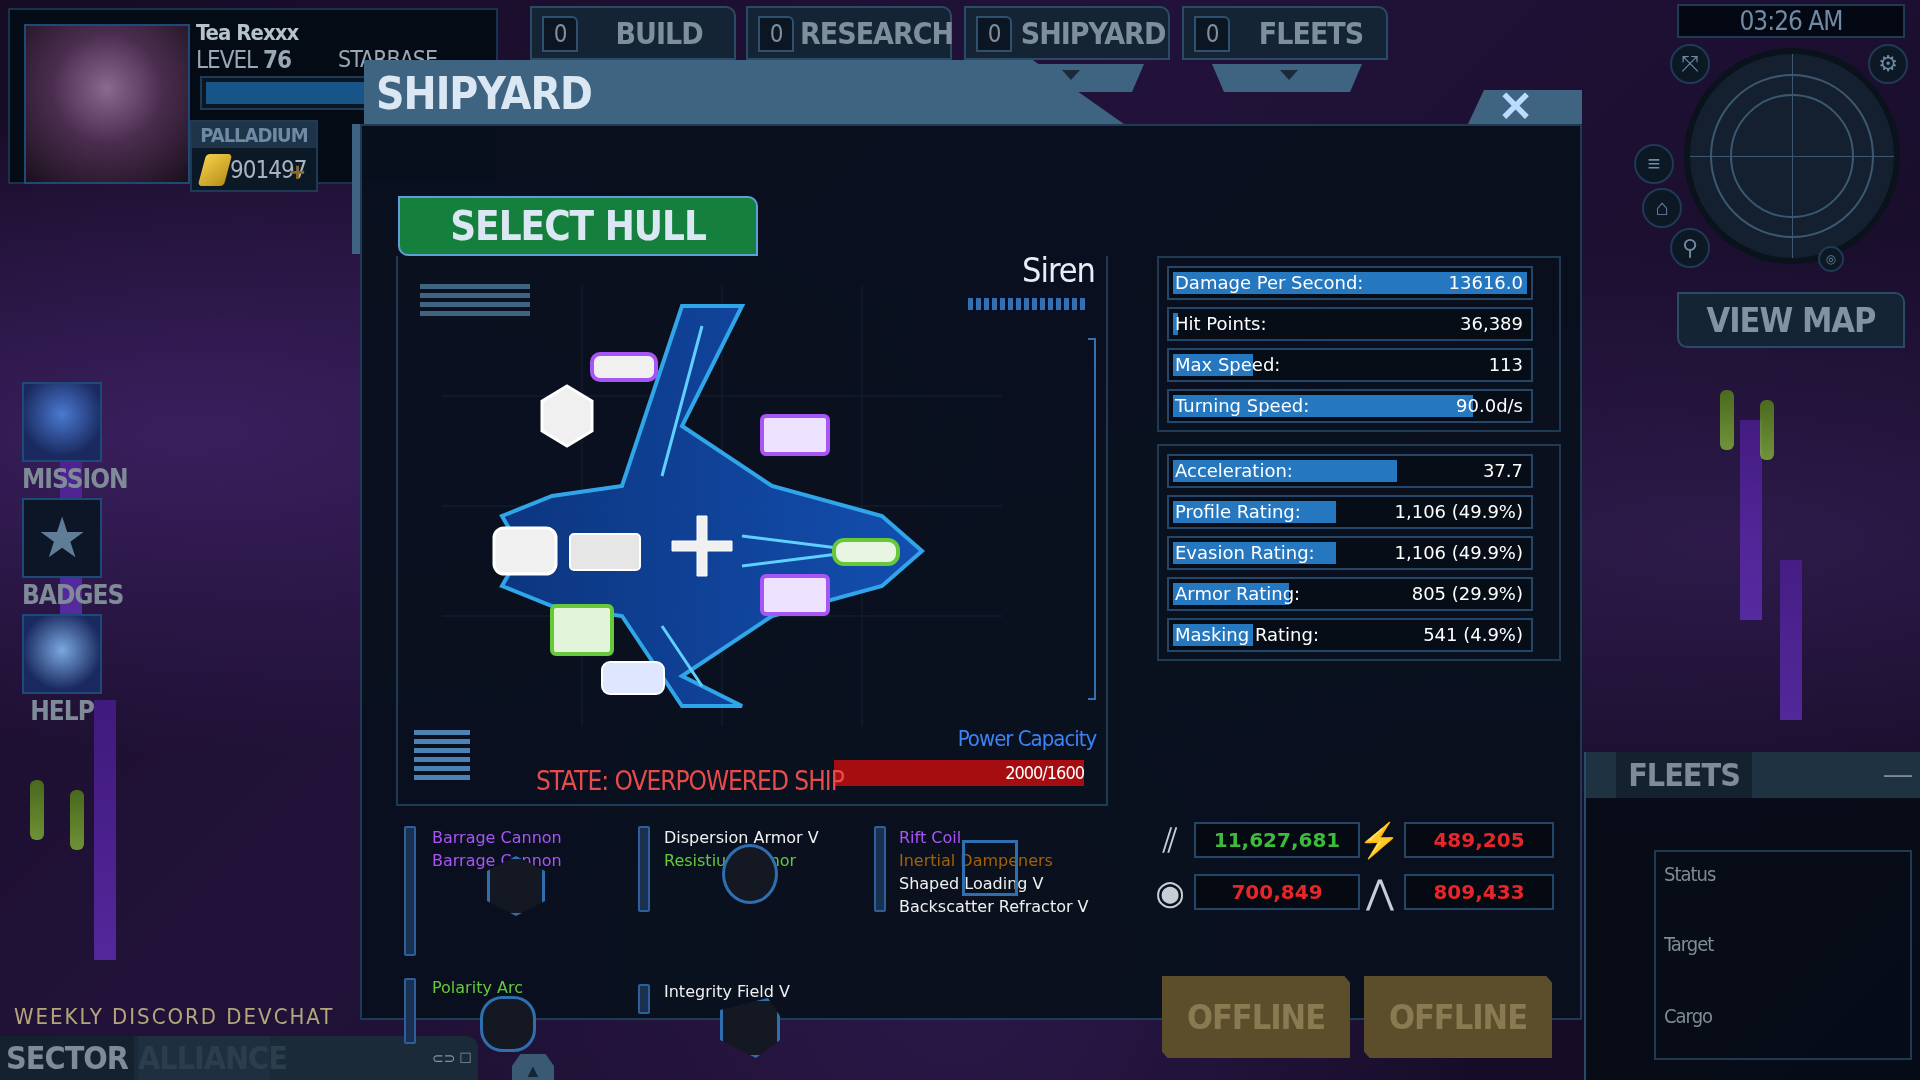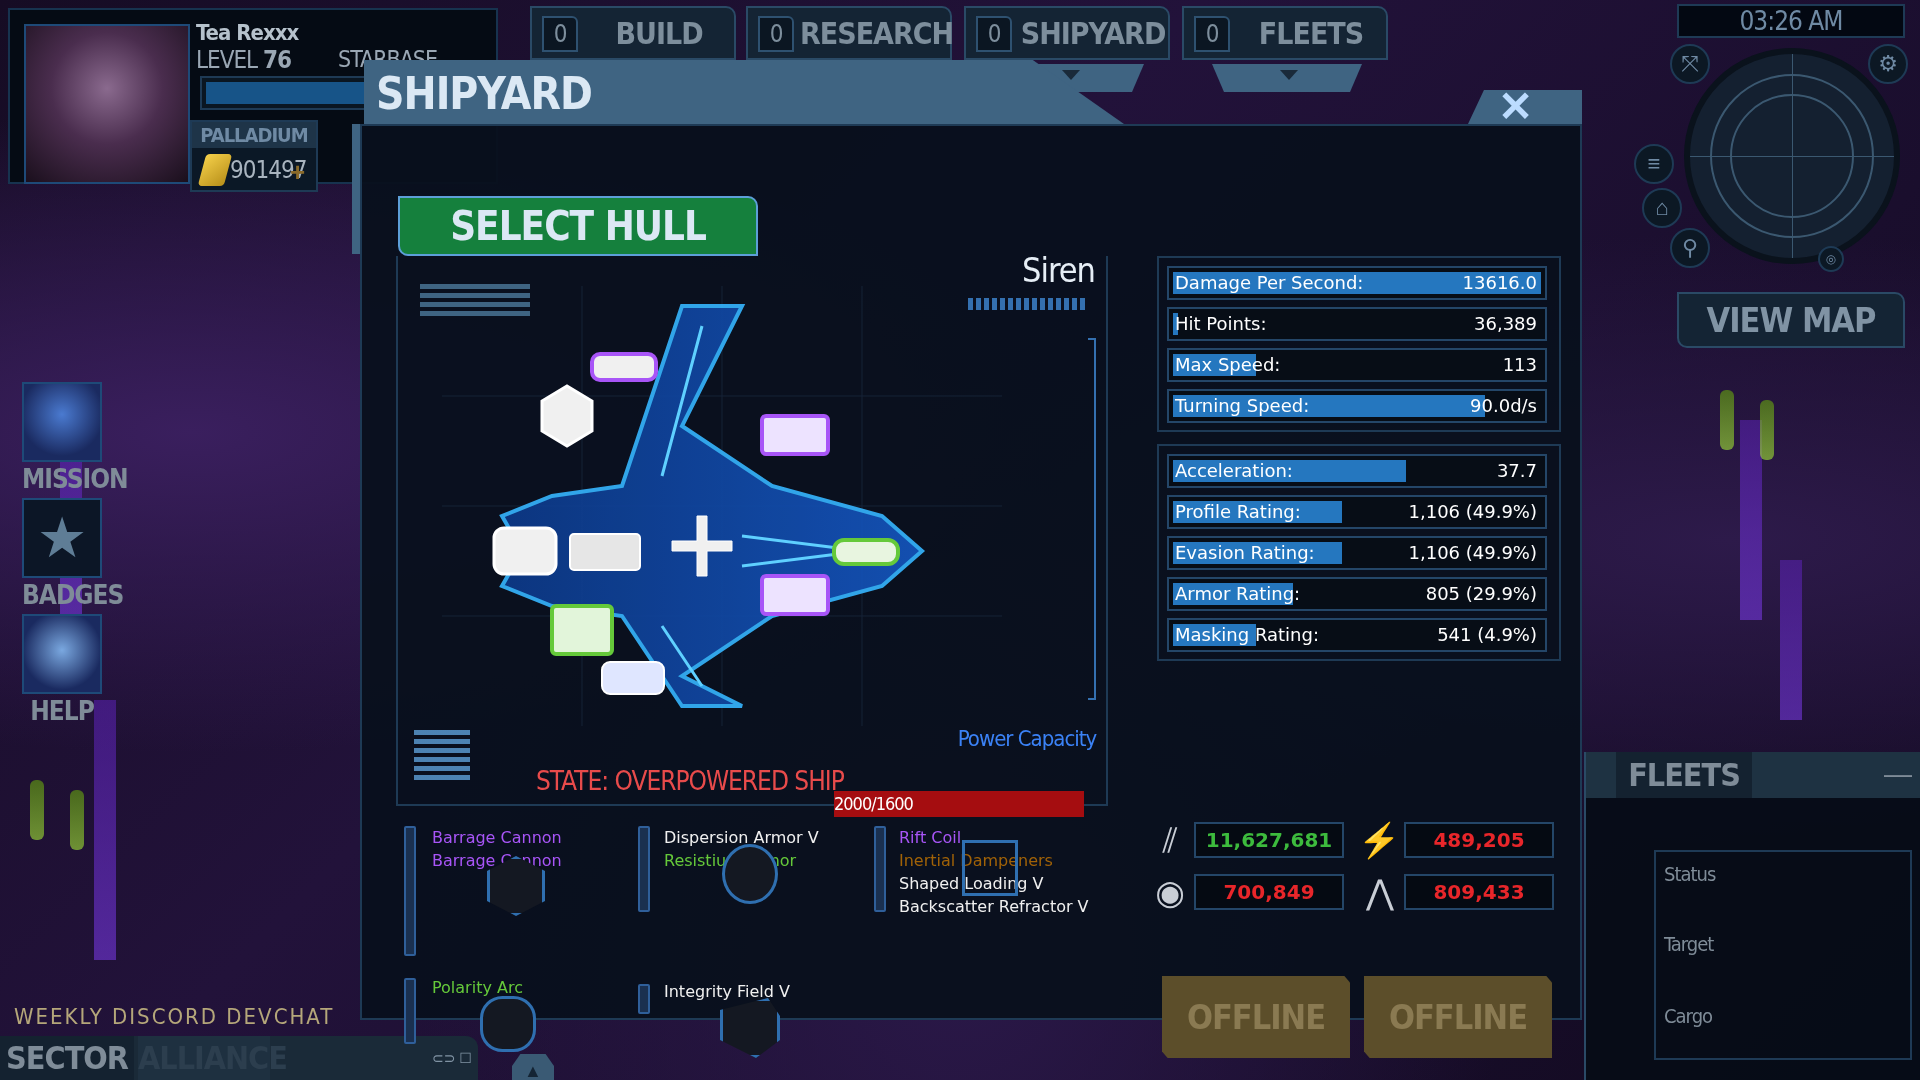--- a/index.html
+++ b/index.html
@@ -82,40 +82,40 @@
   #modal-body { left: 0; top: 64px; width: 1222px; height: 896px; background: rgba(8,16,28,.95); border: 2px solid #1e3a55; }
   #modal-side-l { left: -8px; top: 64px; width: 10px; height: 130px; background: #3f6482; }
 
   #select-hull-btn { left: 36px; top: 70px; width: 360px; height: 60px; background: #15803d; border: 2px solid #5d9fd8; border-radius: 0 10px 0 10px; color: #dbe8f4; font-size: 40px; font-weight: bold; text-align: center; line-height: 56px; }
   #hull-frame { left: 34px; top: 130px; width: 712px; height: 550px; border: 2px solid #1e3a55; border-top: none; }
   #hull-name { left: 660px; top: 124px; font-size: 34px; color: #e6eef6; }
   #hull-bar { left: 606px; top: 172px; width: 120px; height: 12px;
     background: repeating-linear-gradient(90deg,#3470b0 0 5px,transparent 5px 8px); }
   #ship-svg { left: 80px; top: 160px; }
   #power-label { left: 540px; top: 600px; width: 250px; text-align: center; font-size: 22px; color: #3b82f6; }
-  #power-bar { left: 472px; top: 634px; width: 250px; height: 26px; background: #a50d10; color: #fff; font-size: 18px; text-align: left; line-height: 26px; margin-top: 31px; }
+  #power-bar { left: 472px; top: 634px; width: 250px; height: 26px; background: #a50d10; color: #fff; font-size: 18px; text-align: right; line-height: 26px; }
   #ship-state { left: 174px; top: 640px; font-size: 26px; color: #e84b4b; }
 
   
   .slot-bar { position: absolute; width: 12px; border: 2px solid #2f5f9a; background: #1a3050; border-radius: 2px; }
   .equip { position: absolute; font-size: 16px; line-height: 23px; font-family: "DejaVu Sans", sans-serif; }
   .c-purple { color: #a855f7; }
   .c-green { color: #65c93a; }
   .c-blue { color: #a16207; }
   .c-white { color: #f0f0f0; }
   .slot-shape { position: absolute; border: 3px solid #2f6fb0; background: #141822; }
 
   
-  .stat-group { position: absolute; left: 795px; width: 404px; border: 2px solid #1e3a55; padding: 8px 12px 0 8px; }
+  .stat-group { position: absolute; left: 795px; width: 404px; border: 2px solid #1e3a55; padding: 8px 26px 0 8px; }
   .stat-row { position: relative; height: 34px; border: 2px solid #244668; background: #070d16; margin-bottom: 7px; }
   .stat-row .bar { position: absolute; left: 4px; top: 4px; bottom: 4px; background: #2577bf; }
   .stat-row .k { position: absolute; left: 6px; top: 4px; font-size: 18px; color: #fff; font-family: "DejaVu Sans", sans-serif; }
   .stat-row .v { position: absolute; right: 8px; top: 4px; font-size: 18px; color: #fff; font-family: "DejaVu Sans", sans-serif; }
 
-  .res-box { position: absolute; width: 150px; height: 36px; border: 2px solid #244668; background: #050a12; text-align: center; line-height: 32px; font-size: 20px; font-weight: bold; font-family: "DejaVu Sans", sans-serif; }
+  .res-box { position: absolute; width: 166px; height: 36px; border: 2px solid #244668; background: #050a12; text-align: center; line-height: 32px; font-size: 20px; font-weight: bold; font-family: "DejaVu Sans", sans-serif; }
   .res-icon { position: absolute; width: 44px; height: 44px; color: #c9ced6; font-size: 34px; text-align: center; line-height: 44px; }
 
   .offline-btn { position: absolute; top: 820px; width: 188px; height: 82px; background: #5c4e2a; color: #8a7a52; font-size: 34px; font-weight: bold; text-align: center; line-height: 82px; clip-path: polygon(0 0, 97% 0, 100% 8%, 100% 100%, 3% 100%, 0 92%); margin-top: 30px; }
 </style>
 </head>
 <body>
 
 <div class="pillar" style="left:60px;top:420px;height:200px"></div>
 <div class="pillar" style="left:94px;top:700px;height:260px"></div>
 <div class="pillar" style="left:1740px;top:420px;height:200px"></div>

